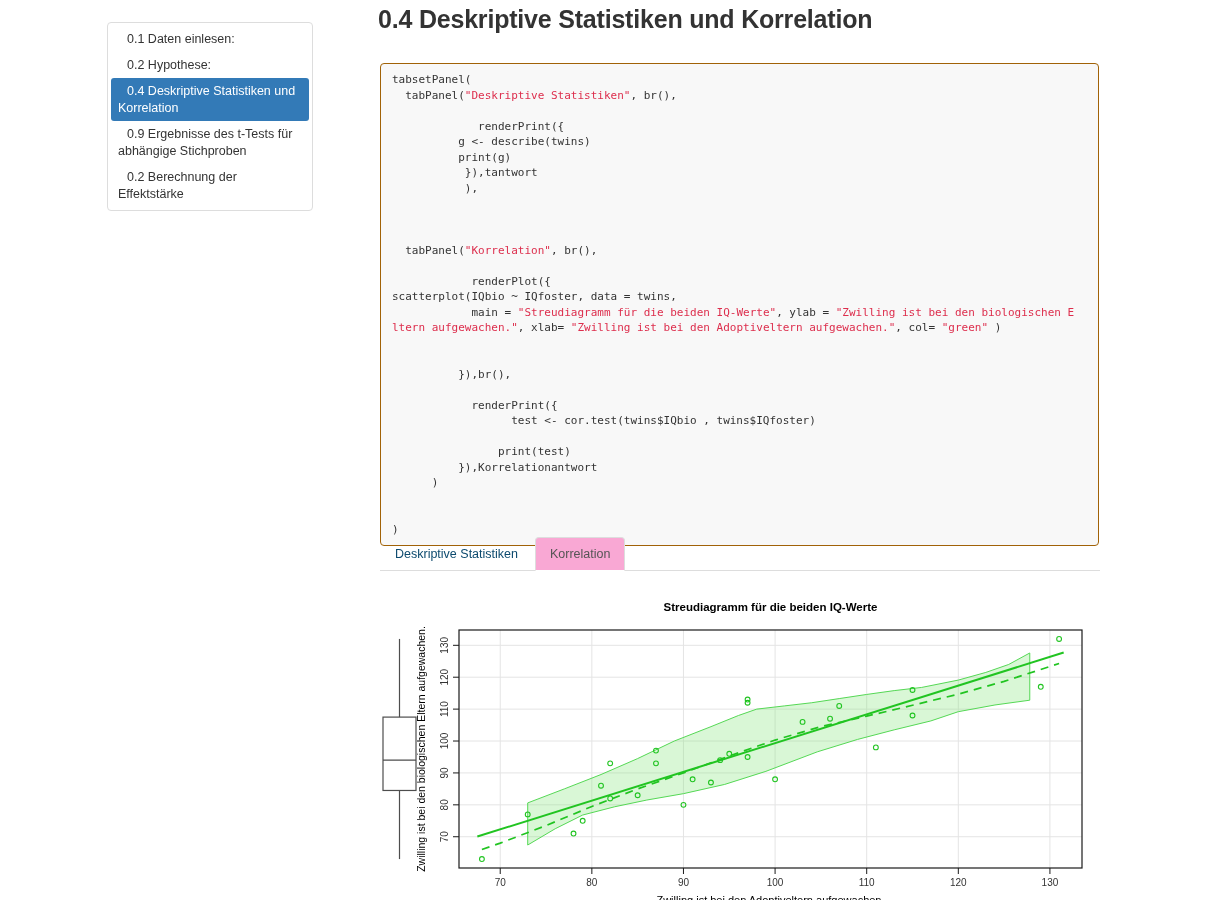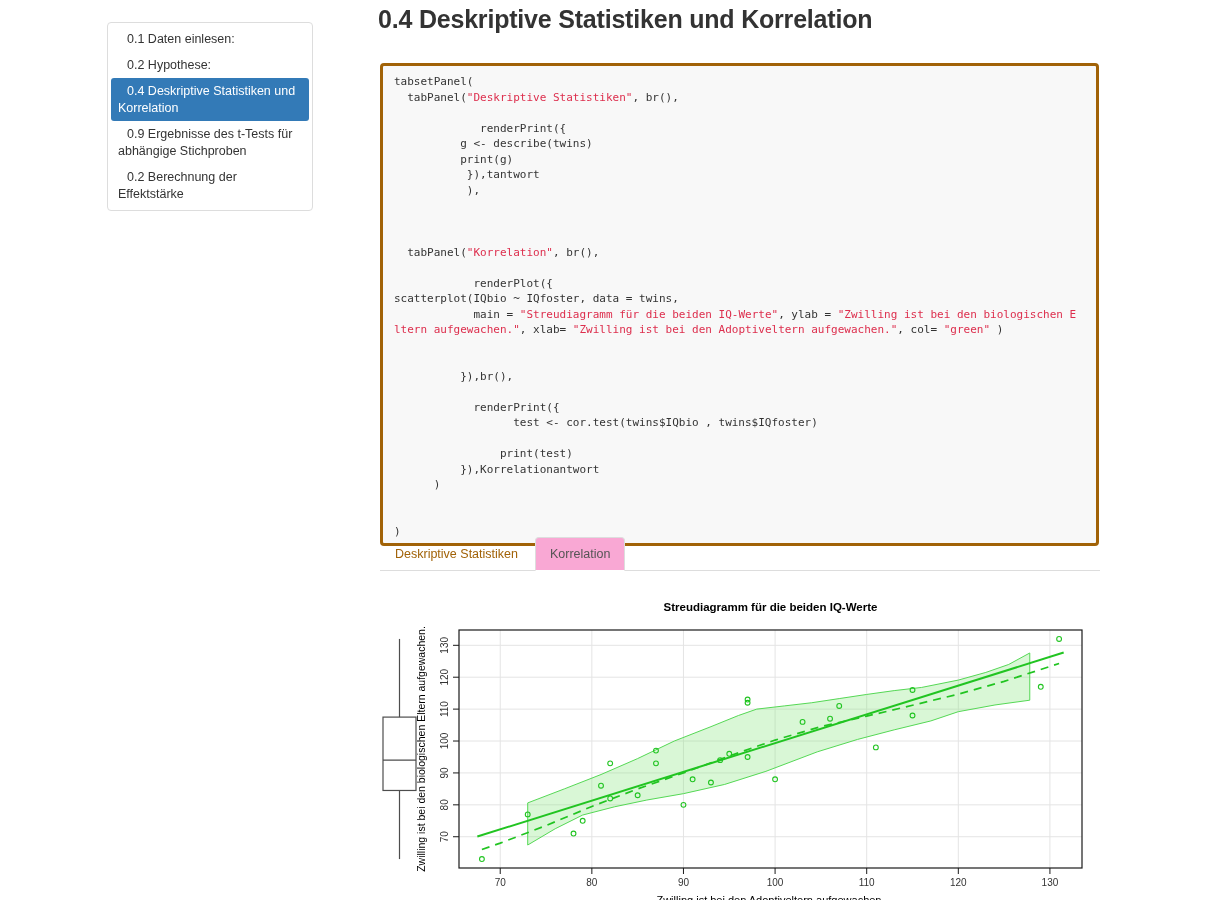--- a/index.html
+++ b/index.html
@@ -10,30 +10,30 @@
            border-radius:4px;background:#fff;box-sizing:border-box;}
   .sidebar ul{list-style:none;margin:0;padding:3px;}
   .sidebar a{display:block;padding:4.5px 7px;text-indent:9px;color:#333;font-size:12.5px;
              line-height:17px;border-radius:3px;text-decoration:none;cursor:pointer;}
   .sidebar li.active a{background:#337ab7;color:#fff;}
   
   .title{position:absolute;left:378px;top:5px;margin:0;font-size:25px;font-weight:700;
          color:#333;letter-spacing:-0.2px;}
   
   .codeblock{position:absolute;left:380px;top:52px;width:719px;height:483px;box-sizing:border-box;
-             background:#f8f8f8;border:3px solid #a16207;border-radius:4px;padding:8px 11px;
+             background:#f8f8f8;border:1px solid #a16207;border-radius:4px;padding:8px 11px;
              font-family:"DejaVu Sans Mono",monospace;font-size:11px;line-height:15.5px;
              overflow:hidden;}
   .cl{height:15.5px;white-space:pre;}
   .cl .p{color:#333;}
   .cl .s{color:#dd2e4d;}
   
   .tabbar{position:absolute;left:380px;top:537px;width:720px;display:flex;align-items:flex-end;
           border-bottom:1px solid #ddd;}
-  .tab{padding:8px 14px;font-size:12.5px;line-height:16px;color:#a16207;text-decoration:none;
+  .tab{padding:8px 14px;font-size:12.5px;line-height:16px;color:#0c4a6e;text-decoration:none;
        cursor:pointer;margin-right:2px;border:1px solid transparent;border-radius:4px 4px 0 0;
        margin-bottom:-1px;}
   .tab.active{background:#f9a8d4;border-color:#ddd #ddd #fff #ddd;color:#555;cursor:default;}
   
   .chart{position:absolute;left:378px;top:584px;}
   svg text{font-family:"Liberation Sans",sans-serif;}
 </style>
 </head>
 <body>
 

